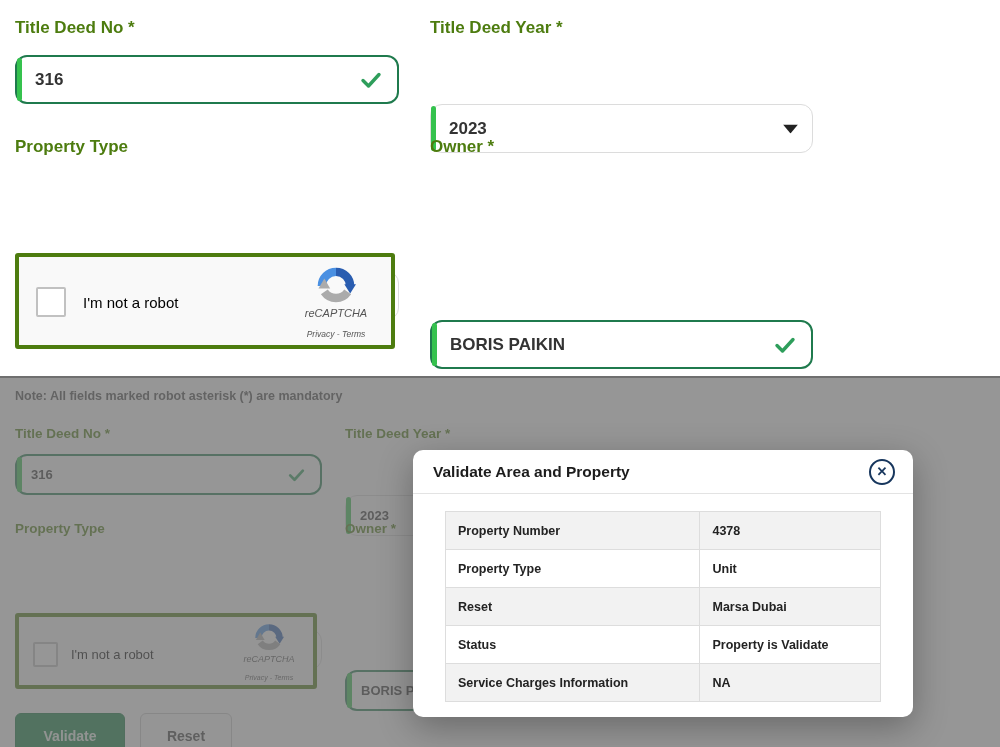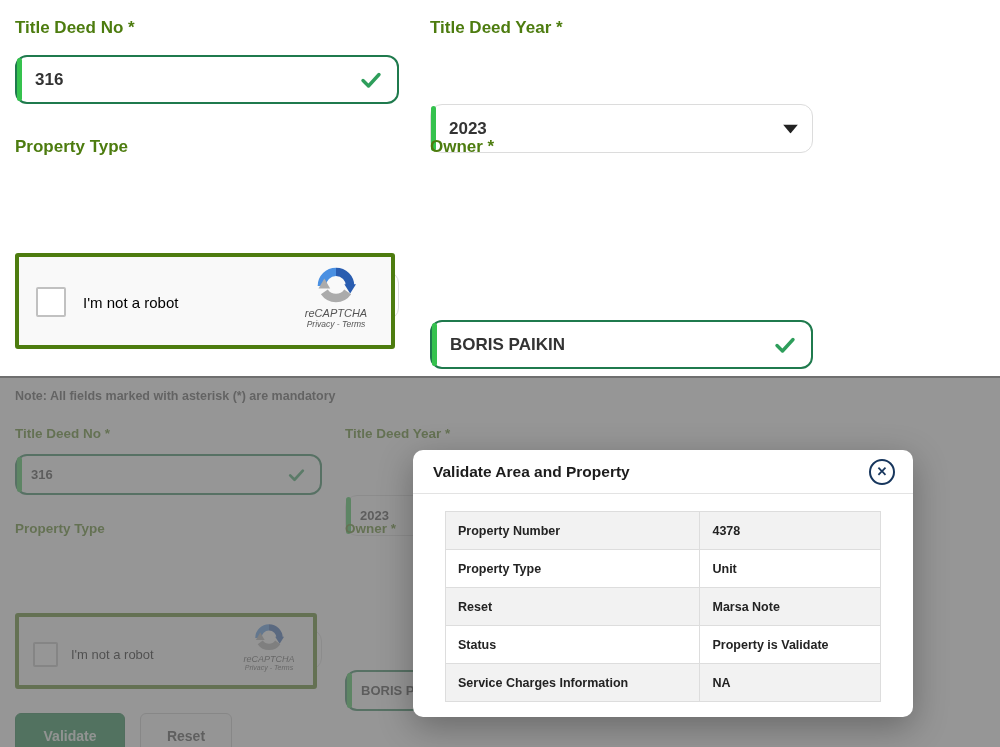--- a/index.html
+++ b/index.html
@@ -27,21 +27,21 @@
 
   
   .captcha { background:#f9f9f9; border:4px solid #4d7c0f; border-radius:3px;
              position:absolute; }
   .captcha .cb { position:absolute; background:#fff; border:2px solid #c1c1c1;
                  border-radius:2px; }
   .captcha .cb-label { position:absolute; color:#000; }
   .captcha .logo-col { position:absolute; display:flex; flex-direction:column;
                        align-items:center;font-style:italic; }
   .captcha .brand { color:#555; margin-top:1px; }
-  .captcha .links { color:#555; }
+  .captcha .links { color:#555;margin-top:10px; }
 
   
   .form-bottom { position:absolute; left:0; top:376px; width:1000px; height:371px;
                  background:#fff; overflow:hidden; }
   .dim-overlay { position:absolute; inset:0; background:rgba(110,110,110,0.72);
                  border-top:2px solid rgba(80,80,80,0.55); z-index:5; }
 
   .note { font-size:12.5px; font-weight:600; color:#4a4a4a; }
 
   .btn { border-radius:6px; font-weight:700; font-size:14px; display:flex;
@@ -130,21 +130,21 @@
         <polygon points="3,27 17,27 10,15" fill="#ababab"></polygon>
       </svg>
       <span class="brand" style="font-size:11px;">reCAPTCHA</span>
       <span class="links" style="font-size:8.5px;">Privacy - Terms</span>
     </span>
   </div>
 </div>
 
 <div class="form-bottom">
 
-  <div class="abs note" style="left:15px; top:13px;">Note: All fields marked with asterisk (*) are mandatory</div>
+  <div class="abs note" style="left:15px; top:13px;">Note: All fields marked robot asterisk (*) are mandatory</div>
 
   <div class="abs f-label sm" style="left:15px; top:50px;">Title Deed No *</div>
   <div class="abs field valid" style="left:15px; top:78px; width:307px; height:41px;">
     <span class="accent"></span>
     <span class="val sm">316</span>
     <span class="right-ic">
       <svg width="19" height="19" viewBox="0 0 24 24">
           <path d="M4 12.5 L9.5 18 L20 6.5" stroke="#2e9e5b" stroke-width="3.4" fill="none" stroke-linecap="round" stroke-linejoin="round"></path>
         </svg>
     </span>
@@ -205,21 +205,21 @@
           <tr>
             <td class="k">Property Number</td>
             <td class="v">4378</td>
           </tr>
           <tr>
             <td class="k">Property Type</td>
             <td class="v">Unit</td>
           </tr>
           <tr>
             <td class="k">Reset</td>
-            <td class="v">Marsa Note</td>
+            <td class="v">Marsa Dubai</td>
           </tr>
           <tr>
             <td class="k">Status</td>
             <td class="v">Property is Validate</td>
           </tr>
           <tr>
             <td class="k">Service Charges Information</td>
             <td class="v">NA</td>
           </tr>
         </tbody>

